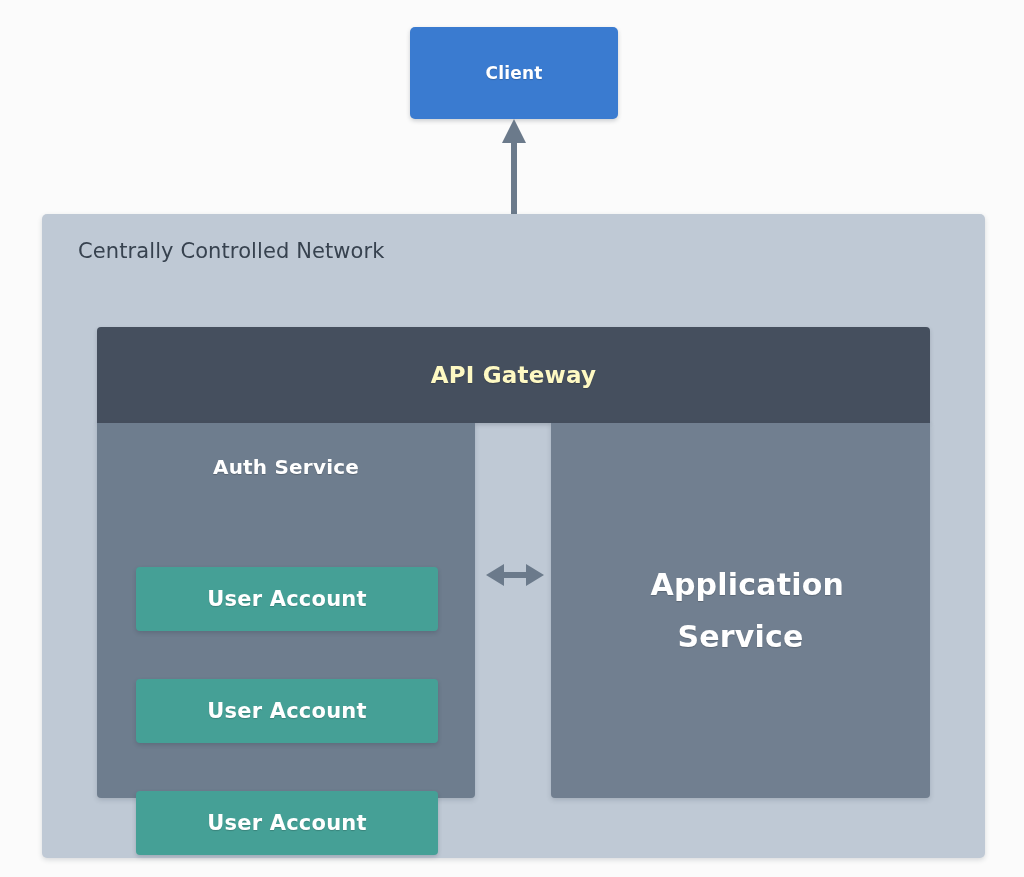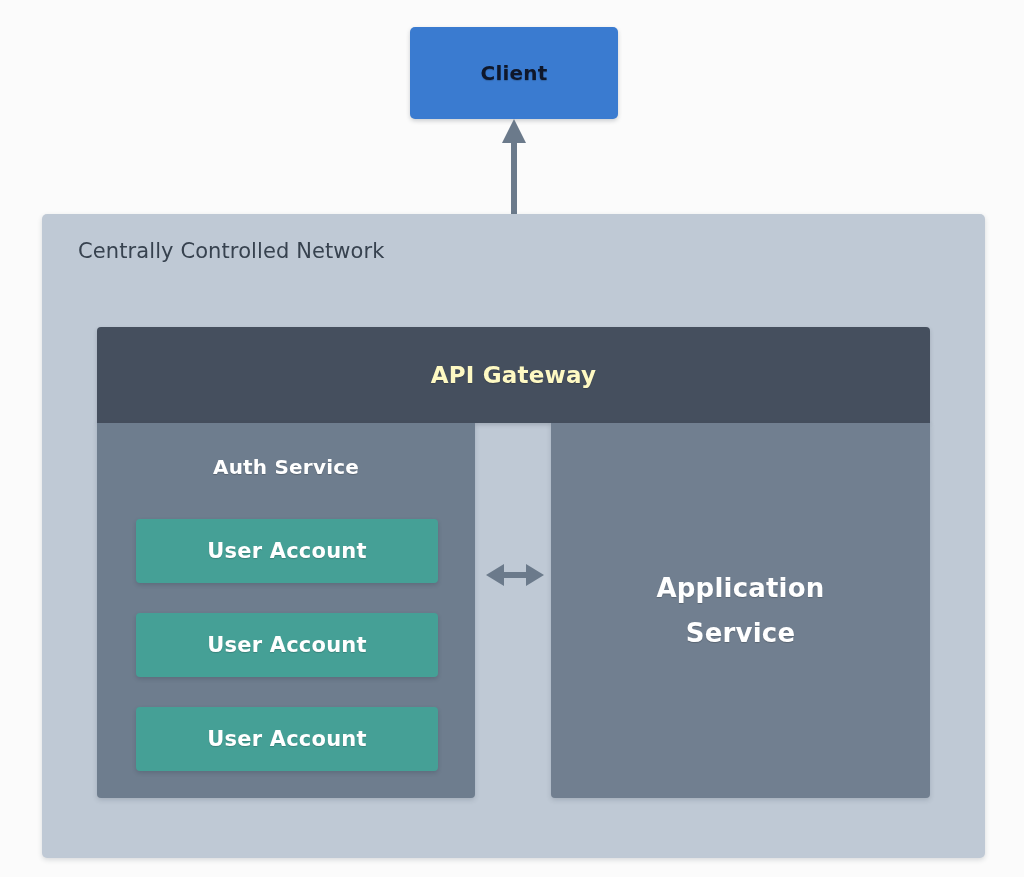--- a/index.html
+++ b/index.html
@@ -31,22 +31,22 @@
     width: 208px;
     height: 92px;
     background: #3a7bd0;
     border-radius: 5px;
     box-shadow: 0 2px 4px rgba(40,50,65,0.22);
     display: flex;
     align-items: center;
     justify-content: center;
   }
   .client-label {
-    color: #0f172a;
-    font-size: 20px;
+    color: #ffffff;
+    font-size: 17px;
     font-weight: bold;
     letter-spacing: 0.2px;
     text-shadow: 0 1px 1px rgba(0,0,0,0.18);
   }
 
   
   .v-arrow {
     position: absolute;
     left: 492px;
     top: 117px;
@@ -129,20 +129,21 @@
   .account-box {
     width: 302px;
     height: 64px;
     background: #45a096;
     border-radius: 4px;
     margin-bottom: 30px;
     display: flex;
     align-items: center;
     justify-content: center;
     box-shadow: 0 2px 4px rgba(40,50,65,0.22);
+    margin-top: 48px;
   }
   .account-box:last-child { margin-bottom: 0; }
   .account-label {
     color: #ffffff;
     font-size: 21px;
     font-weight: bold;
     letter-spacing: 0.2px;
     text-shadow: 0 1px 1px rgba(0,0,0,0.18);
   }
 
@@ -155,21 +156,21 @@
     height: 375px;
     background: #717f90;
     border-radius: 0 0 4px 4px;
     box-shadow: 0 2px 5px rgba(40,50,65,0.18);
     display: flex;
     align-items: center;
     justify-content: center;
   }
   .app-label {
     color: #ffffff;
-    font-size: 26px;
+    font-size: 30px;
     font-weight: bold;
     line-height: 1.72;
     text-align: center;
     letter-spacing: 0.2px;
     text-shadow: 0 1px 1px rgba(0,0,0,0.20);
     max-width: 180px;
   }
 
   
   .h-arrow {

